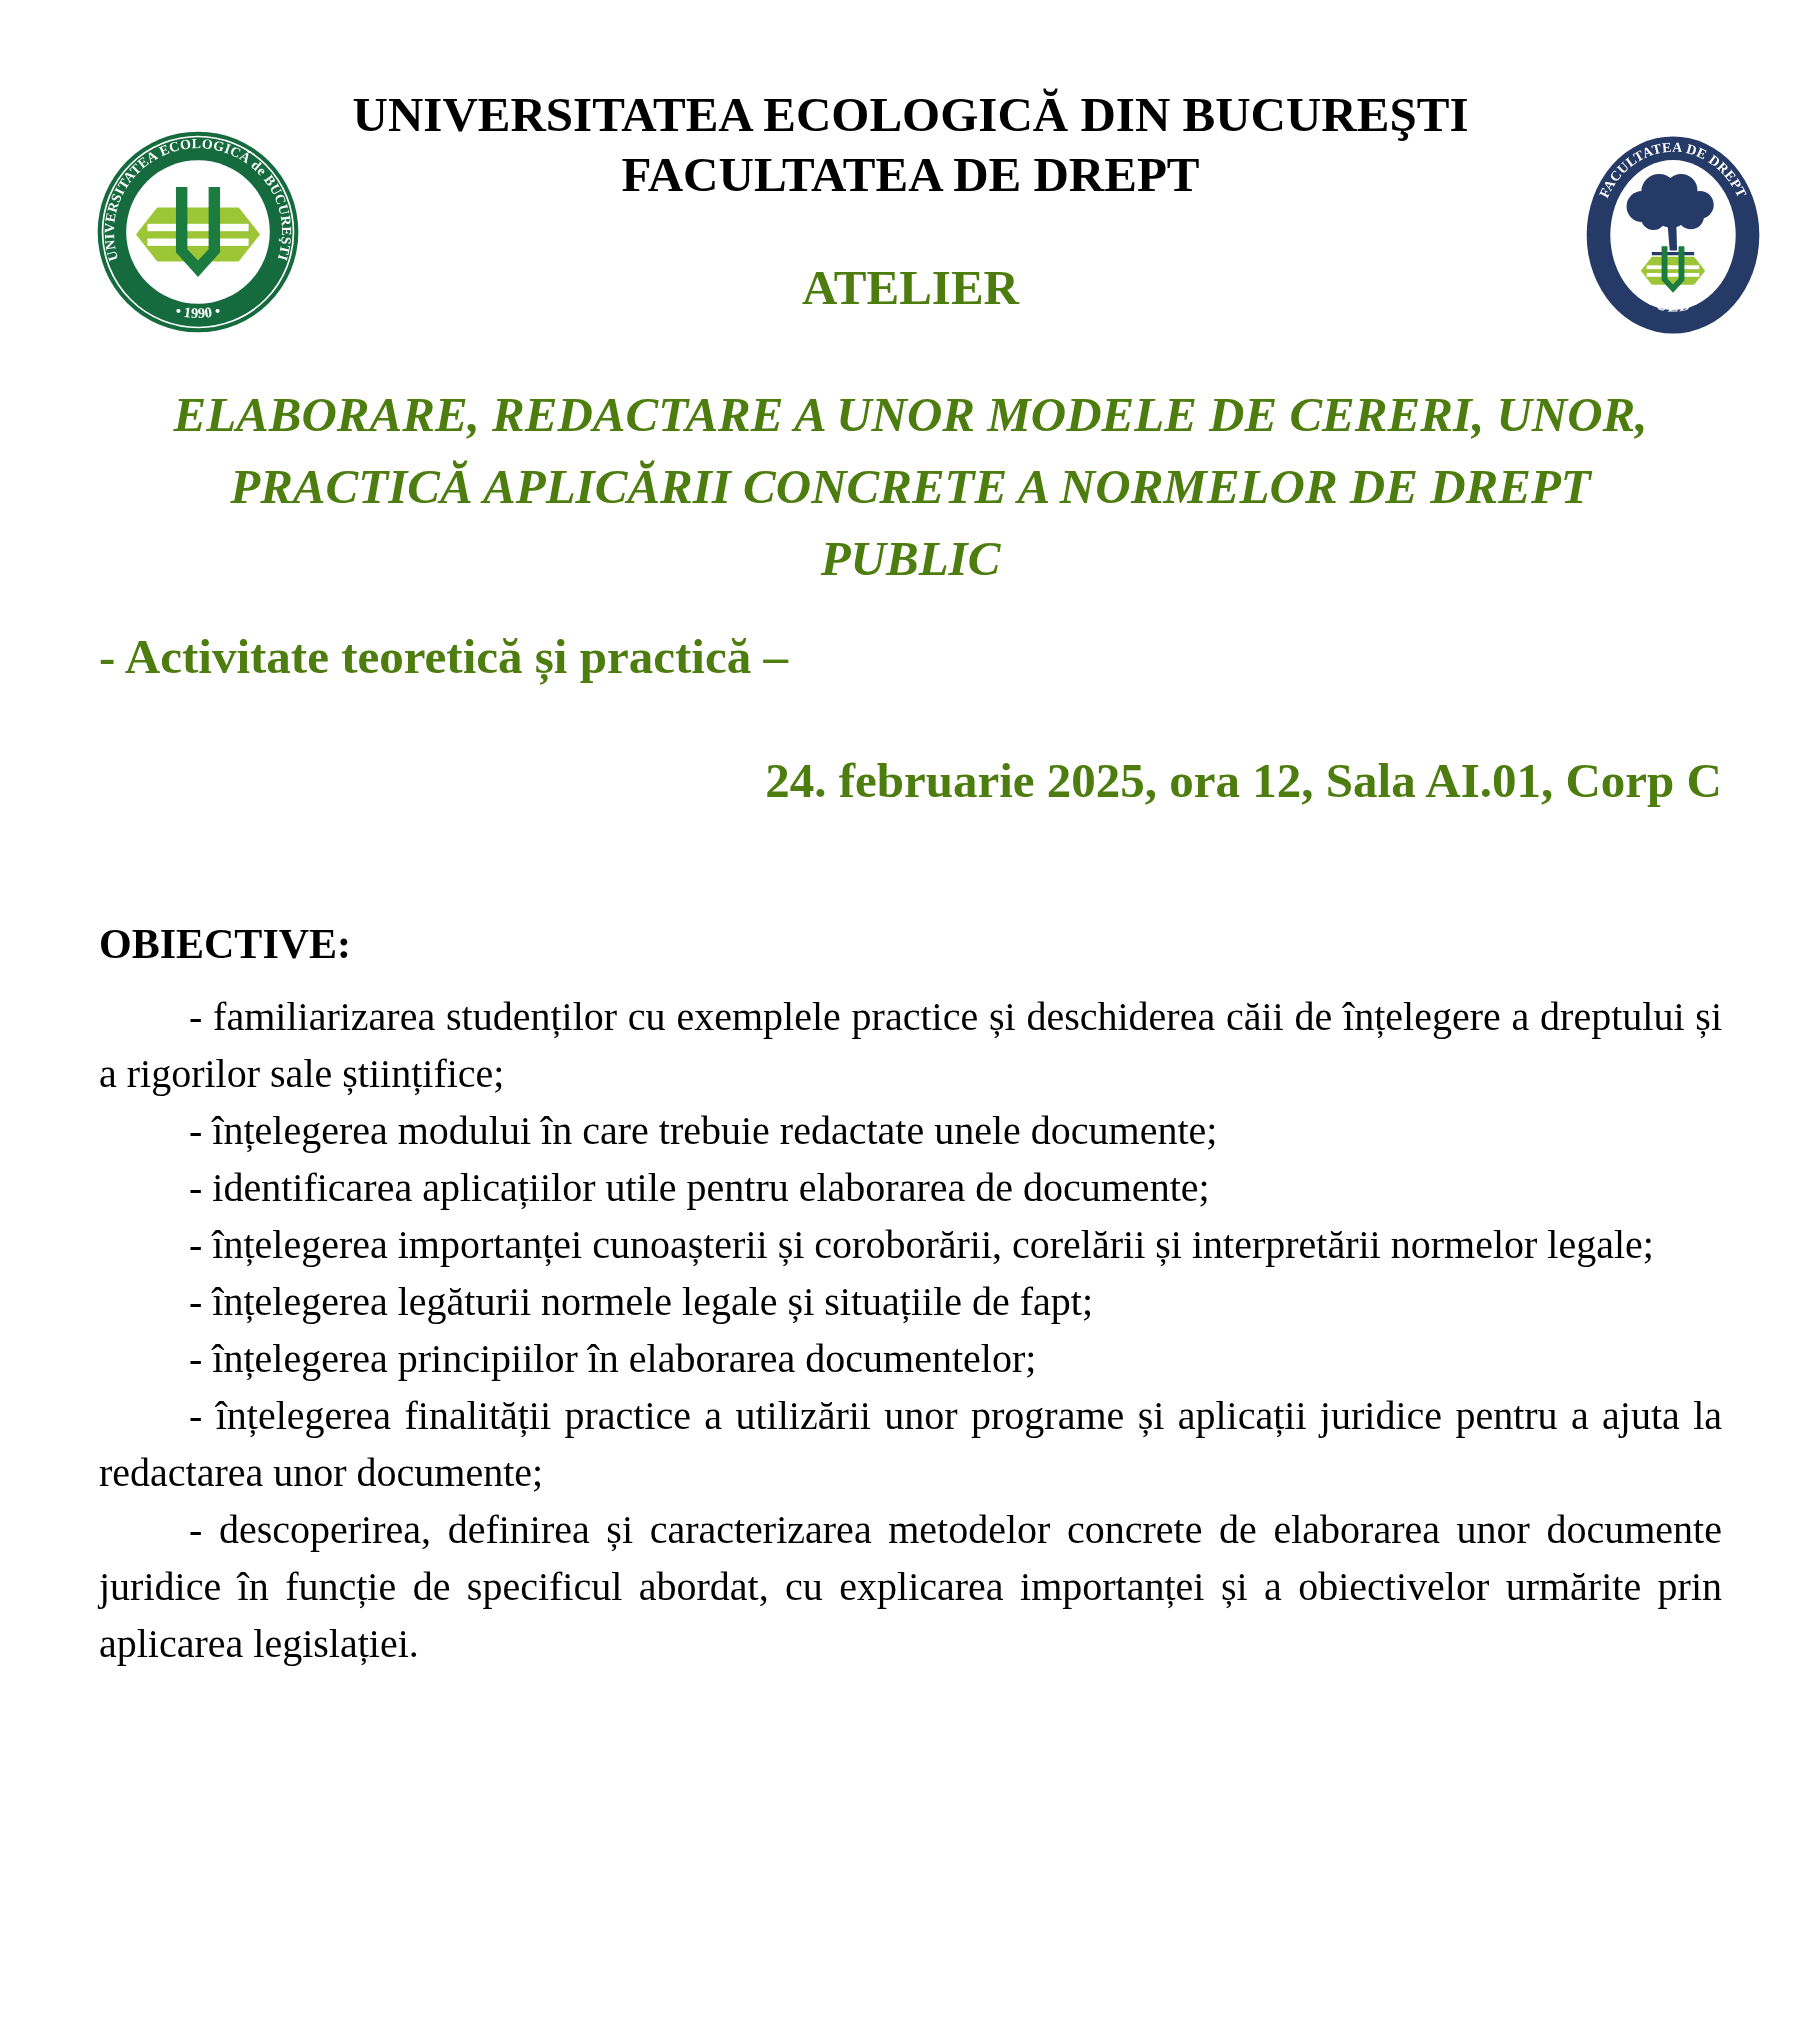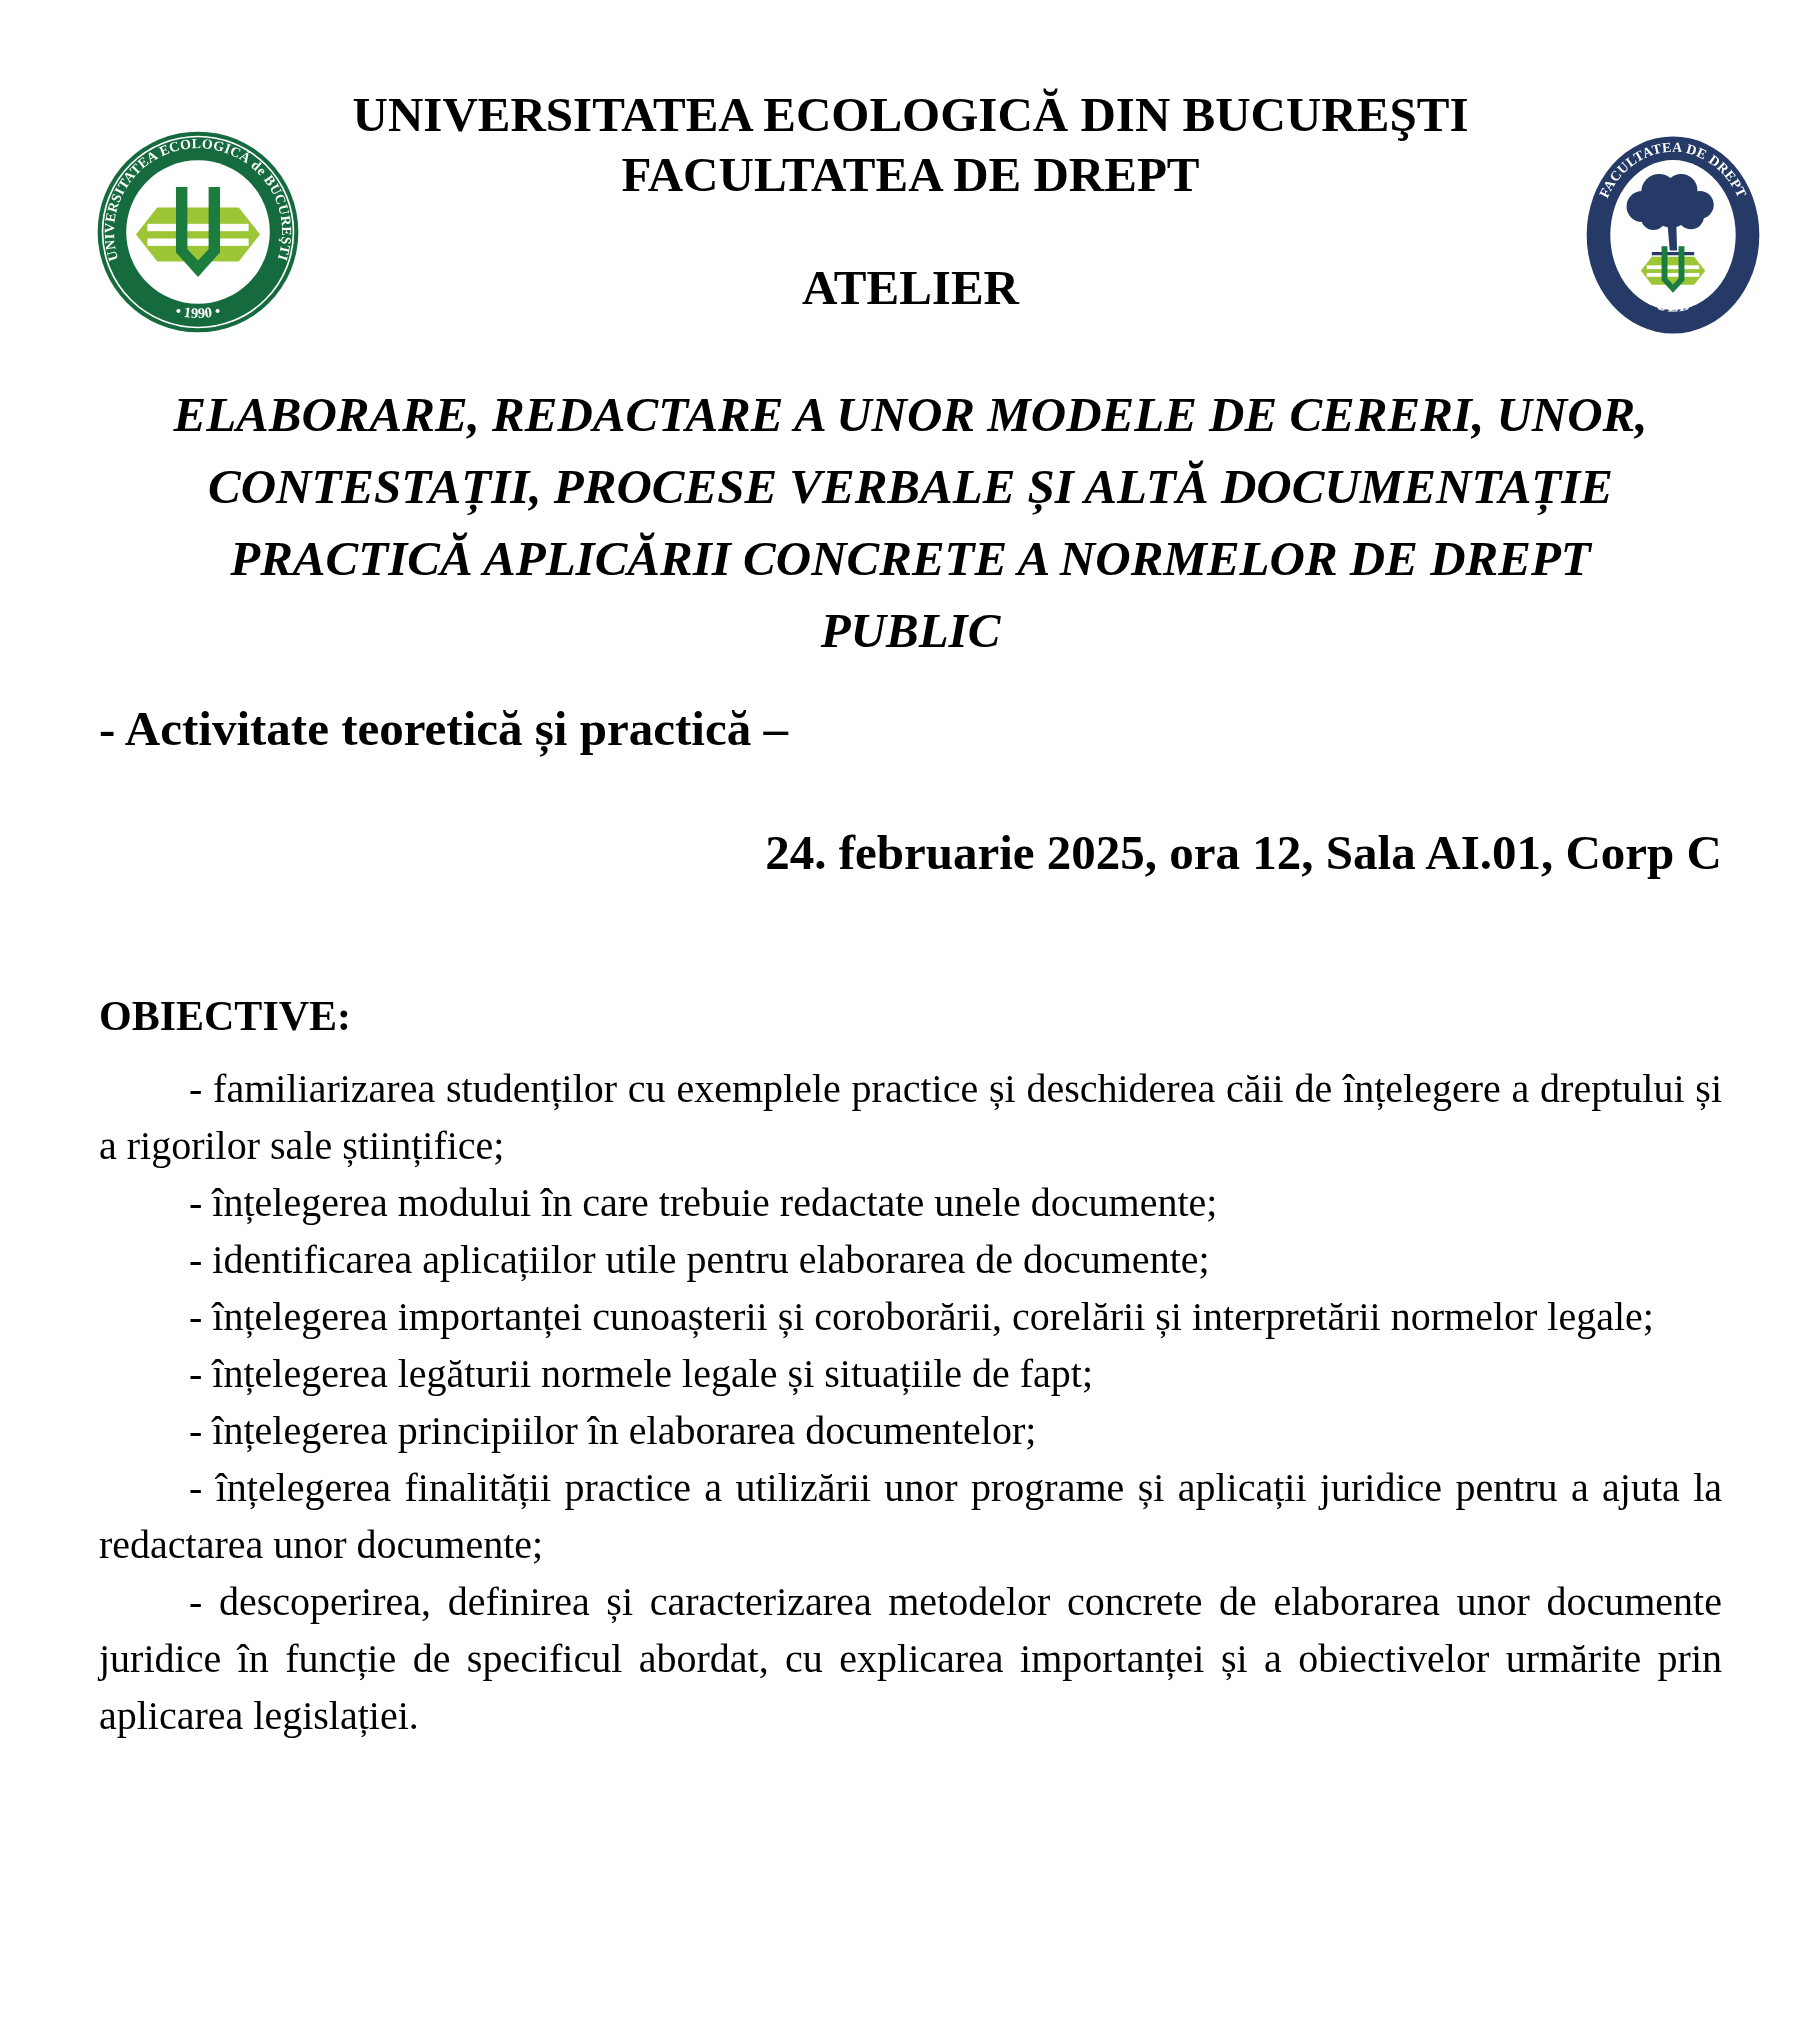--- a/index.html
+++ b/index.html
@@ -19,21 +19,21 @@
   .header-titles{
     padding-top:85px;
     font-size:49px;line-height:60px;font-weight:bold;
     text-align:center;
   }
   .lab-title{
     margin:73px 0 0 0;
     font-size:49px;line-height:65px;font-weight:bold;
     text-align:center;
   }
-  .green{color:#000000;}
+  .green{color:#4d7c0f;}
   .atelier{
     margin:50px 0 0 0;
     font-size:49px;line-height:65px;font-weight:bold;
     text-align:center;
   }
   .workshop{
     margin:59px 0 0 0;
     font-size:49px;line-height:72px;font-weight:bold;font-style:italic;
     text-align:center;
   }
@@ -120,21 +120,20 @@
     <header class="header-titles">
       <div>UNIVERSITATEA ECOLOGICĂ DIN BUCUREŞTI</div>
       <div>FACULTATEA DE DREPT</div>
     </header>
 
 
     <h2 class="atelier green">ATELIER</h2>
 
     <div class="workshop green">
       <div>ELABORARE, REDACTARE A UNOR MODELE DE CERERI, UNOR,</div>
-      <div>CONTESTAȚII, PROCESE VERBALE ȘI ALTĂ DOCUMENTAȚIE</div>
       <div>PRACTICĂ APLICĂRII CONCRETE A NORMELOR DE DREPT</div>
       <div>PUBLIC</div>
     </div>
 
     <p class="subhead green">- Activitate teoretică și practică –</p>
 
     <p class="datetime green">24. februarie 2025, ora 12, Sala AI.01, Corp C</p>
 
     <section>
       <p class="obj-heading">OBIECTIVE:</p>

